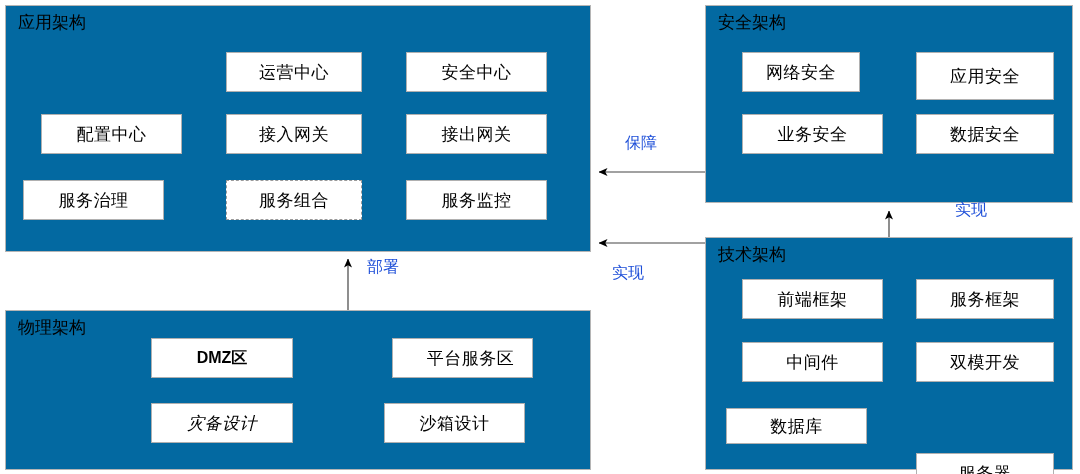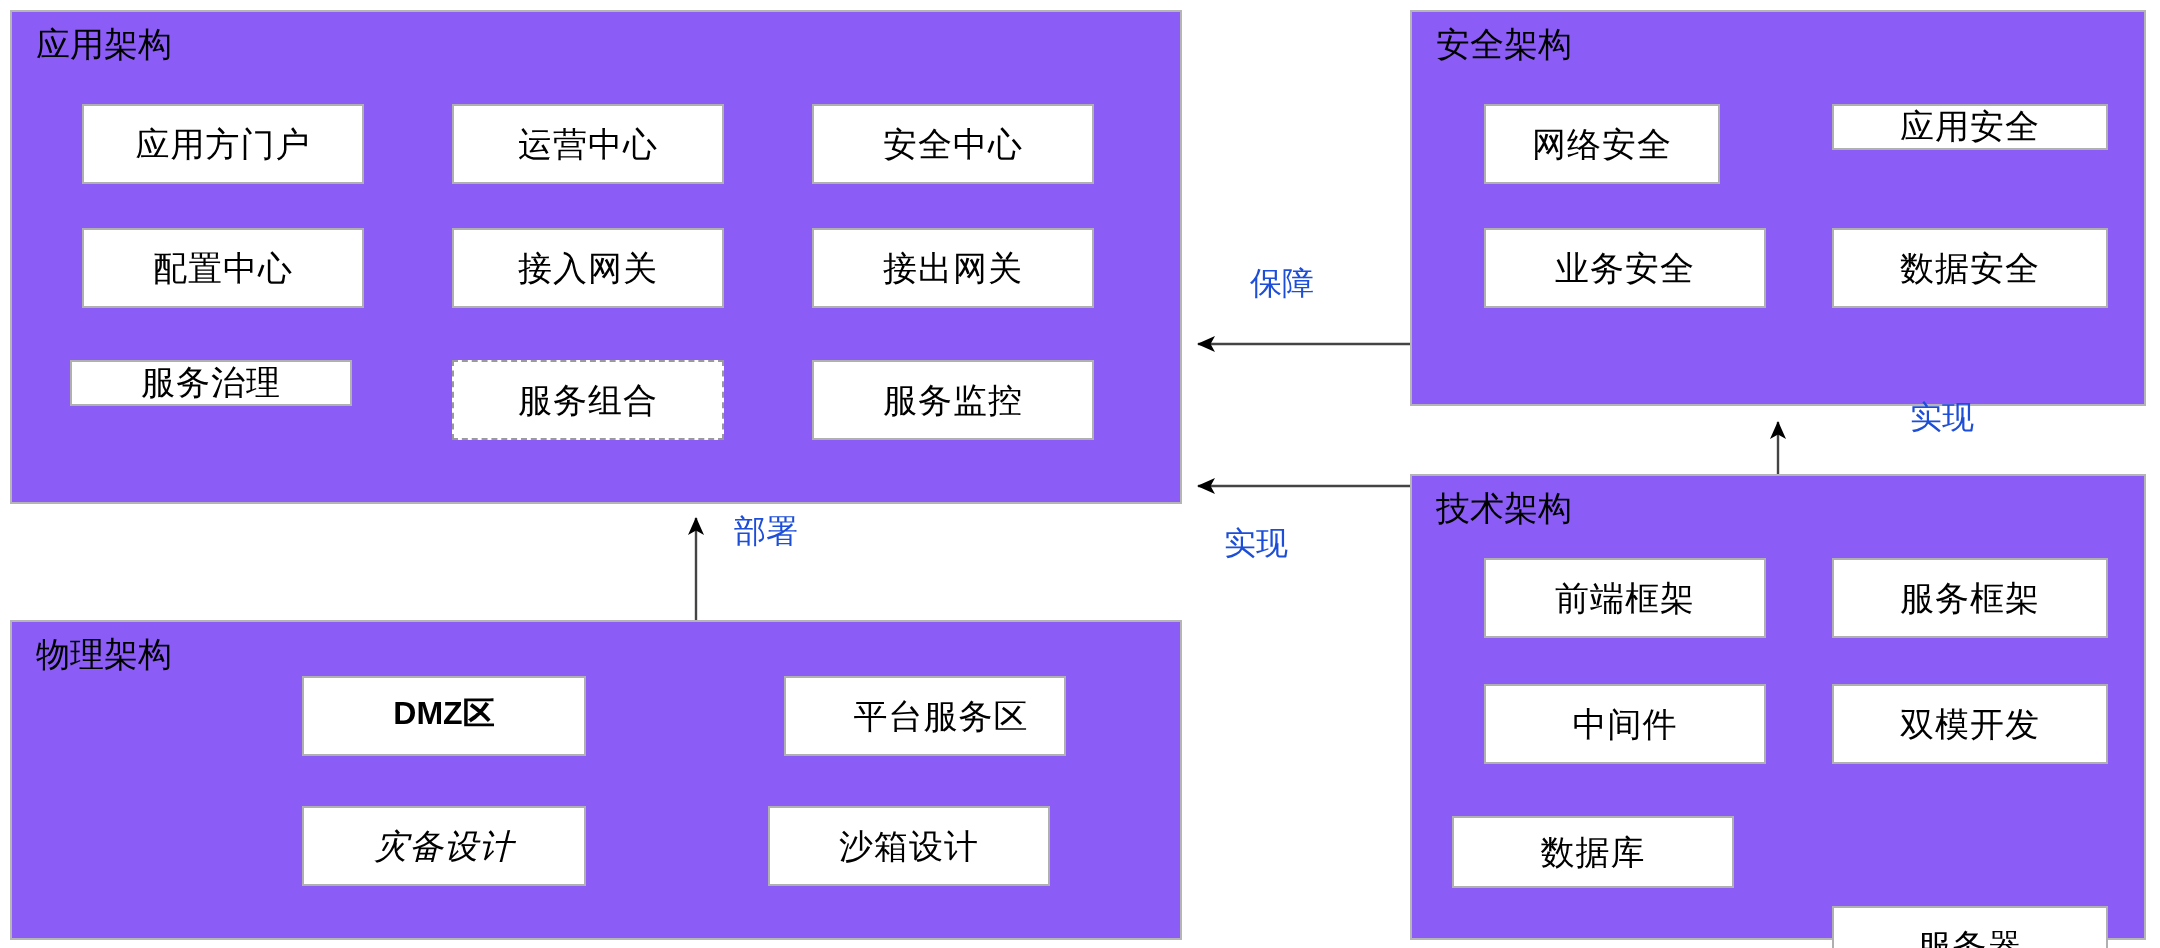--- a/index.html
+++ b/index.html
@@ -19,21 +19,21 @@
     width: 1080px;
     height: 474px;
     background: #ffffff;
   }
 
   
   .group {
     position: absolute;
     box-sizing: border-box;
     border: 1px solid #b5b5b5;
-    background: #8b5cf6;
+    background: #0369a1;
   }
   .group-title {
     position: absolute;
     left: 12px;
     top: 6px;
     font-size: 17px;
     line-height: 22px;
     white-space: nowrap;
     color: #000;
   }
@@ -80,38 +80,37 @@
   }
 </style>
 </head>
 <body>
 
 <div id="canvas">
 
   <div class="group" style="left:5px; top:5px; width:586px; height:247px;">
     <div class="group-title">应用架构</div>
 
-    <div class="node" style="left:35px; top:46px; width:141px; height:40px;">应用方门户</div>
     <div class="node" style="left:220px; top:46px; width:136px; height:40px;">运营中心</div>
     <div class="node" style="left:400px; top:46px; width:141px; height:40px;">安全中心</div>
 
     <div class="node" style="left:35px; top:108px; width:141px; height:40px;">配置中心</div>
     <div class="node" style="left:220px; top:108px; width:136px; height:40px;">接入网关</div>
     <div class="node" style="left:400px; top:108px; width:141px; height:40px;">接出网关</div>
 
-    <div class="node" style="left:29px; top:174px; width:141px; height:23px;">服务治理</div>
+    <div class="node" style="left:17px; top:174px; width:141px; height:40px;">服务治理</div>
     <div class="node dashed" style="left:220px; top:174px; width:136px; height:40px;">服务组合</div>
     <div class="node" style="left:400px; top:174px; width:141px; height:40px;">服务监控</div>
   </div>
 
   <div class="group" style="left:705px; top:5px; width:368px; height:198px;">
     <div class="group-title">安全架构</div>
 
     <div class="node" style="left:36px; top:46px; width:118px; height:40px;">网络安全</div>
-    <div class="node" style="left:210px; top:46px; width:138px; height:23px;">应用安全</div>
+    <div class="node" style="left:210px; top:46px; width:138px; height:48px;">应用安全</div>
 
     <div class="node" style="left:36px; top:108px; width:141px; height:40px;">业务安全</div>
     <div class="node" style="left:210px; top:108px; width:138px; height:40px;">数据安全</div>
   </div>
 
   <div class="group" style="left:705px; top:237px; width:368px; height:233px;">
     <div class="group-title">技术架构</div>
 
     <div class="node" style="left:36px; top:41px; width:141px; height:40px;">前端框架</div>
     <div class="node" style="left:210px; top:41px; width:138px; height:40px;">服务框架</div>

